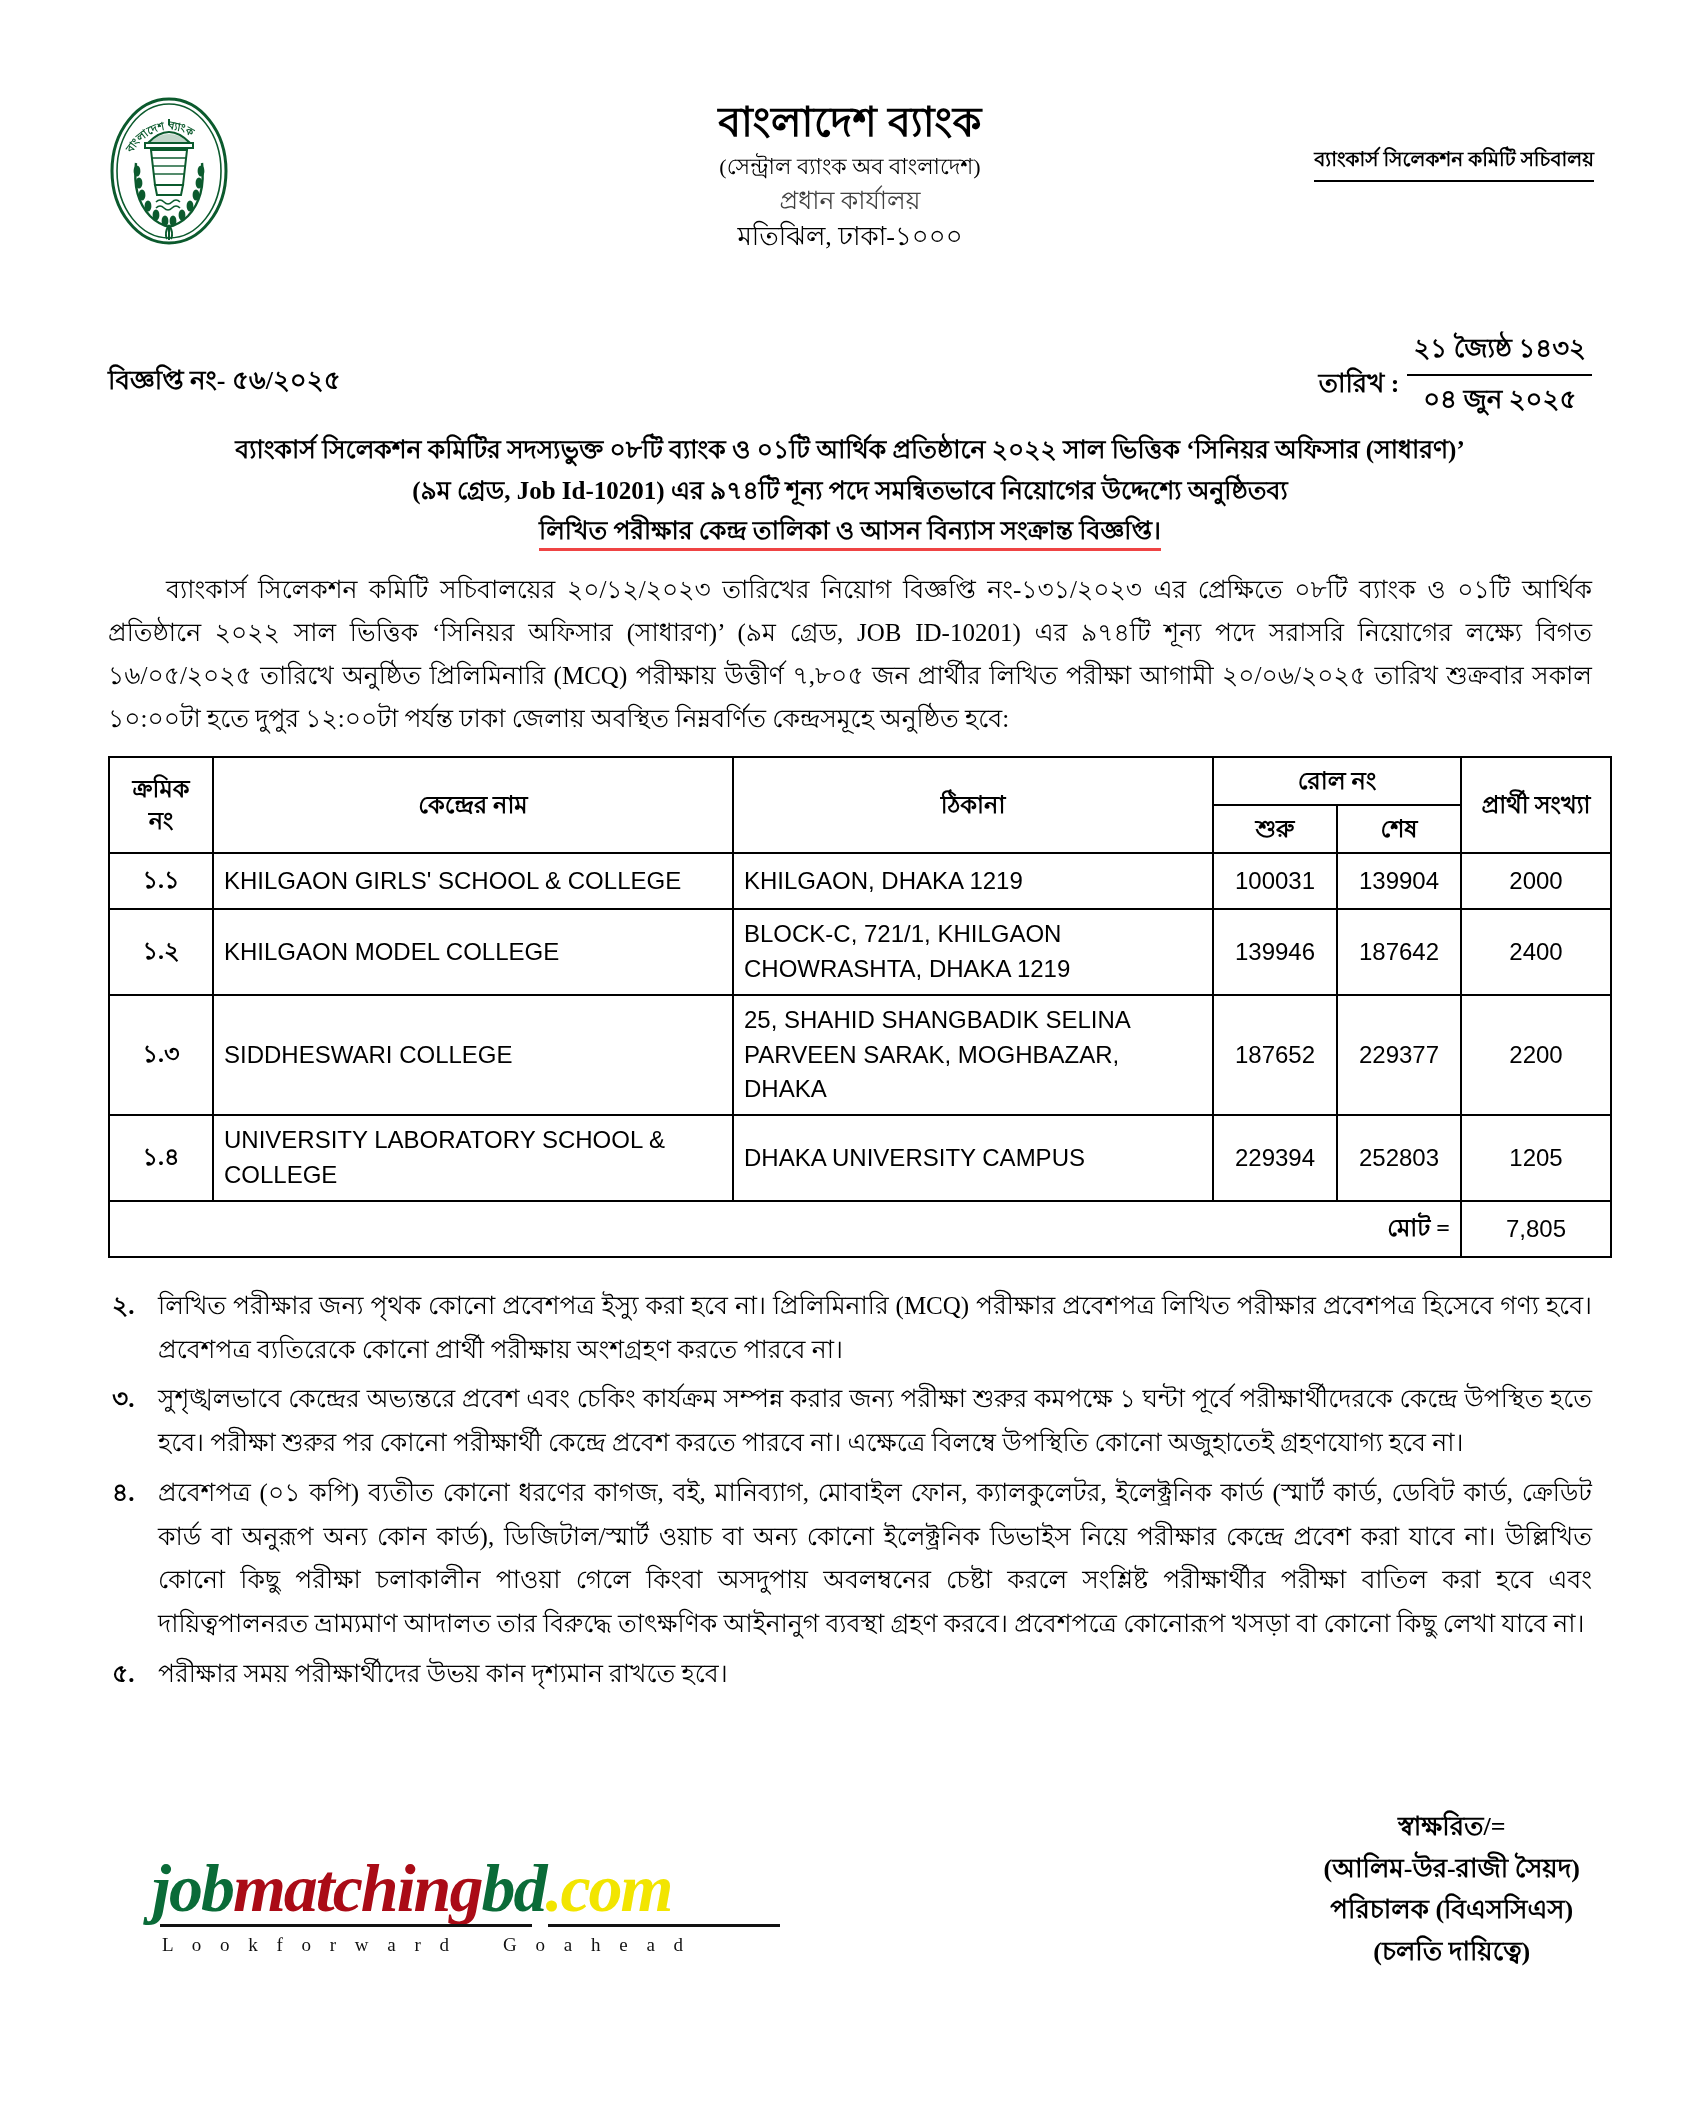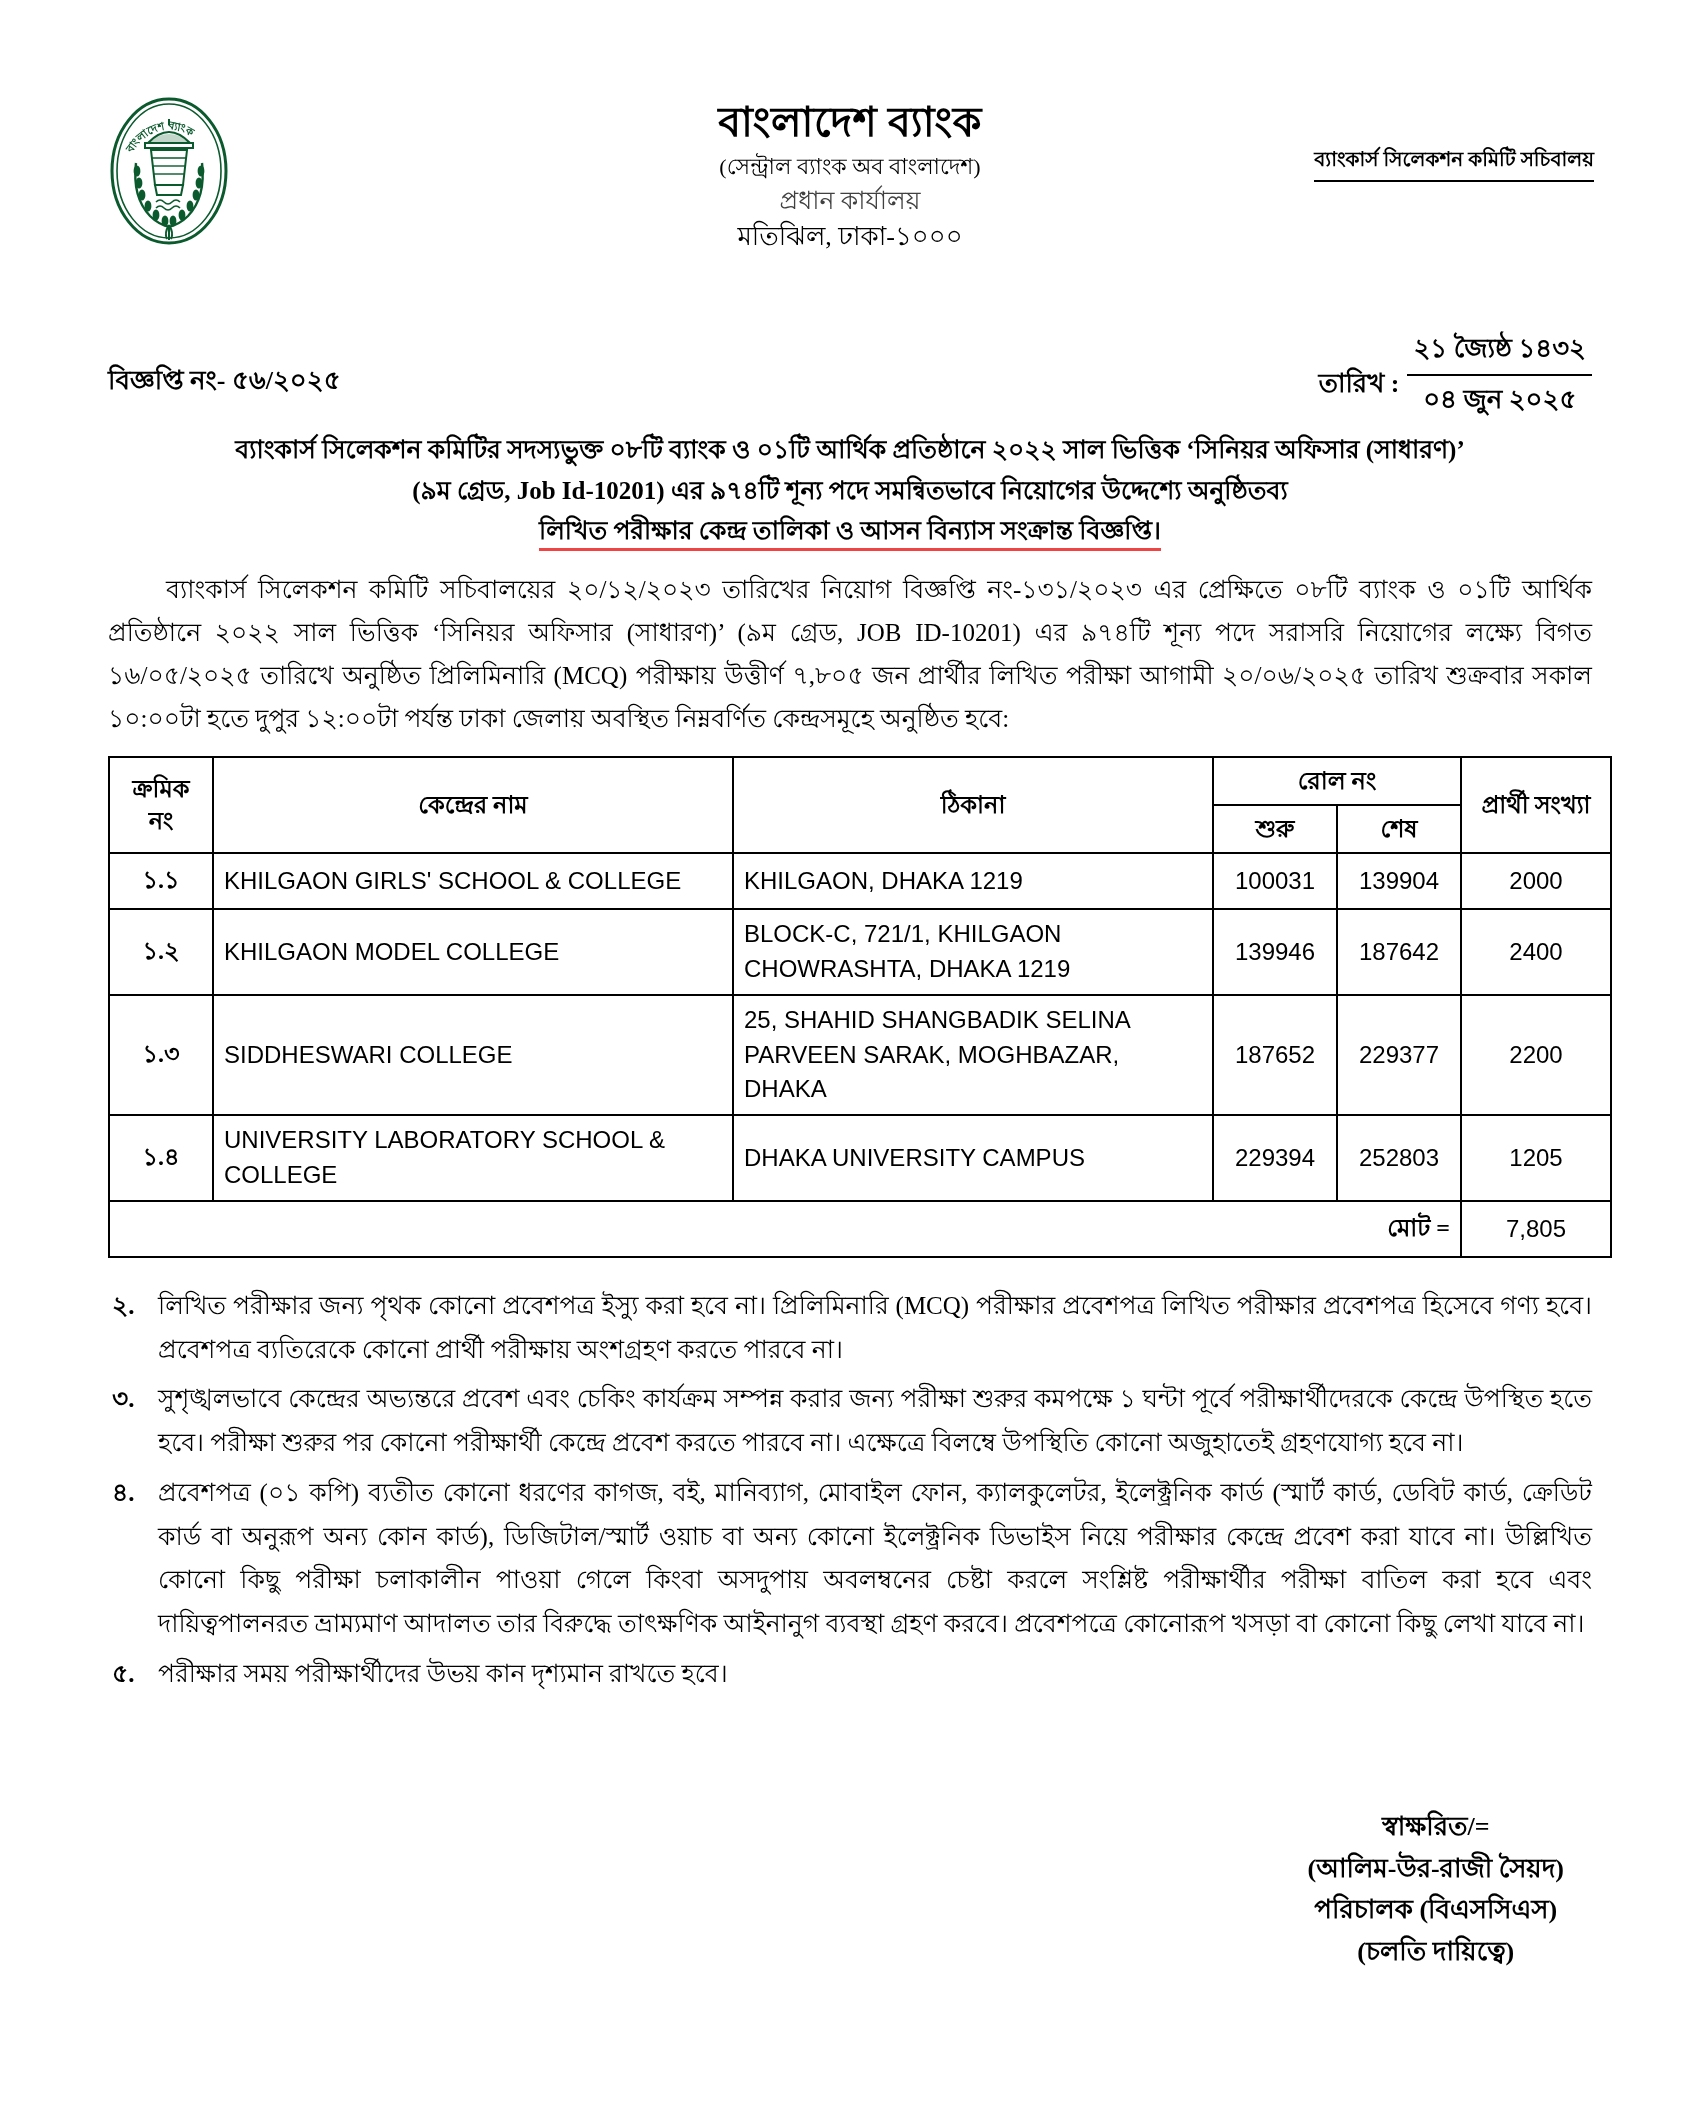--- a/index.html
+++ b/index.html
@@ -229,21 +229,21 @@
   
   .footer {
     position: absolute;
     left: 0;
     bottom: 92px;
     width: 1700px;
     height: 230px;
   }
   .sig {
     position: absolute;
-    right: 136px;
+    right: 120px;
     top: 0;
     text-align: center;
     line-height: 1.6;
   }
   .sig div {
     font-size: 26px;
     font-weight: 700;
     color: #000;
   }
   .brand {
@@ -452,16 +452,24 @@
   </div>
 
   <div class="footer">
     <div class="sig">
       <div>স্বাক্ষরিত/=</div>
       <div>(আলিম-উর-রাজী সৈয়দ)</div>
       <div>পরিচালক (বিএসসিএস)</div>
       <div>(চলতি দায়িত্বে)</div>
     </div>
 
+    <div class="brand">
+      <div class="brand-word"><span class="g">job</span><span class="r">matching</span><span class="g">bd</span><span class="y">.com</span></div>
+      <div class="brand-rules">
+        <div class="rl rl-a"></div>
+        <div class="rl rl-b"></div>
+      </div>
+      <div class="brand-tag"><span>L o o k   f o r w a r d</span>&nbsp;&nbsp;&nbsp;&nbsp;<span>G o   a h e a d</span></div>
+    </div>
   </div>
 
  </div>
 </div>
 
 </body></html>

